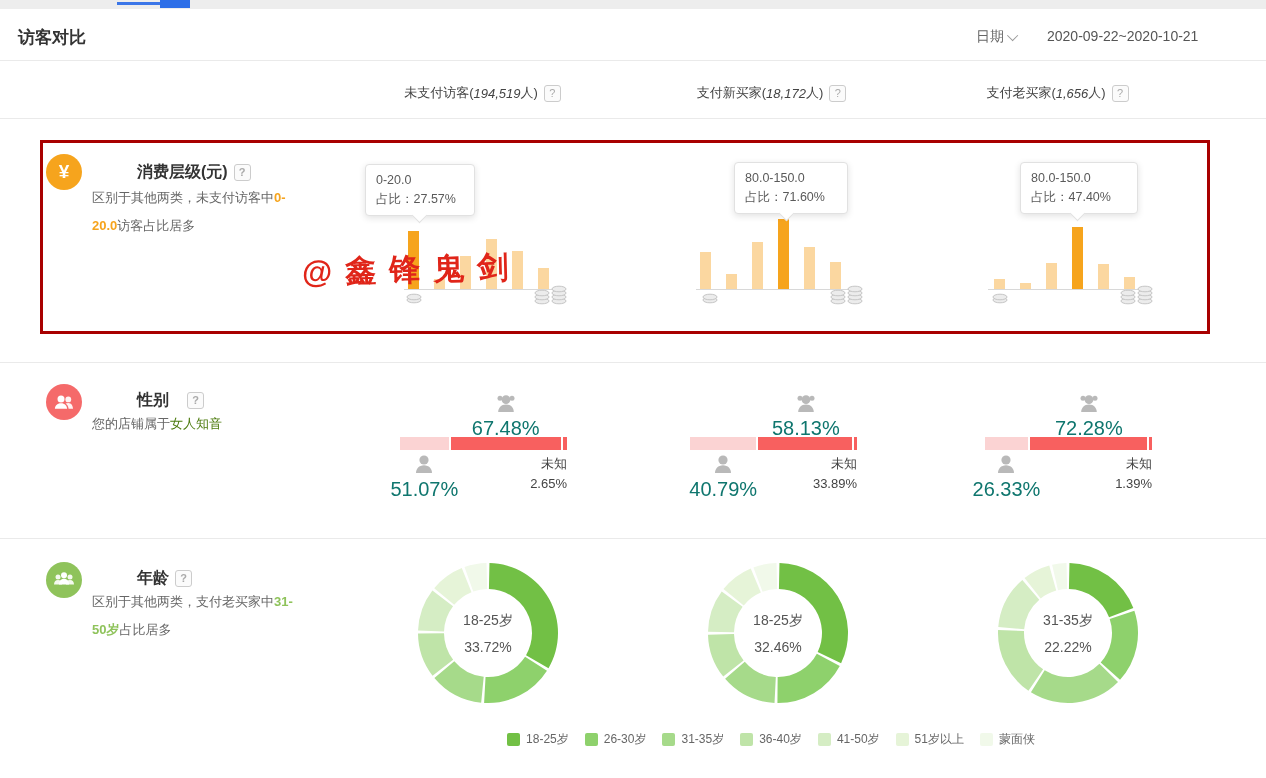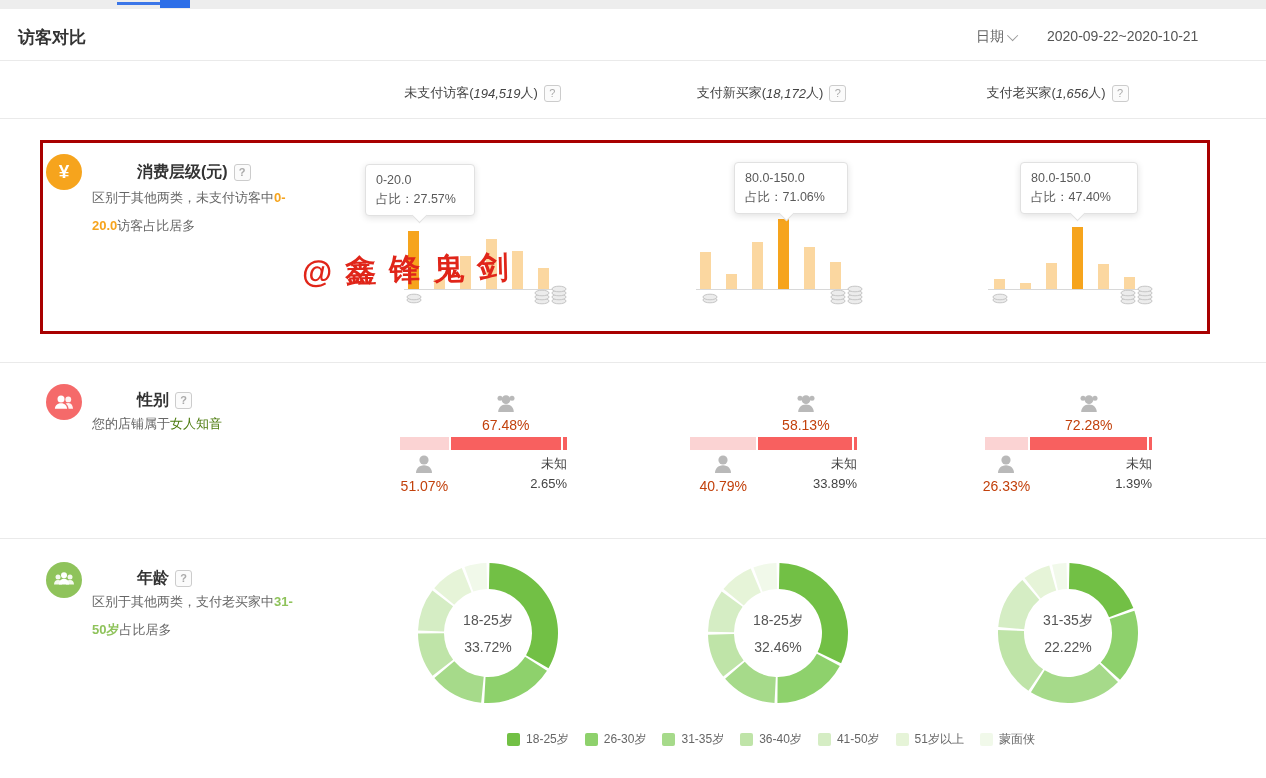--- a/index.html
+++ b/index.html
@@ -29,21 +29,21 @@
   .mini-bars{position:absolute;height:80px;display:flex;align-items:flex-end;gap:15px;z-index:2;}
   .mini-bars .bar{width:11px;}
   .axis{position:absolute;height:1px;background:#d8d8d8;}
   .watermark{position:absolute;left:302px;top:249px;font-size:31px;font-weight:700;color:#e02519;
              letter-spacing:13px;transform:rotate(-1.5deg);z-index:6;white-space:nowrap;}
   .red-box{position:absolute;left:40px;top:140px;width:1170px;height:194px;border:3px solid #a80000;
            box-sizing:border-box;z-index:5;pointer-events:none;}
   .gender-chart{position:absolute;top:392px;width:167px;height:110px;}
   .gender-bar{position:absolute;top:45px;left:0;width:167px;height:13px;display:flex;gap:2px;}
   .g-anchor{position:absolute;transform:translateX(-50%);text-align:center;}
-  .g-pct{font-size:14px;color:#c2410c;white-space:nowrap;}
+  .g-pct{font-size:20px;color:#0f766e;white-space:nowrap;}
   .g-unk{position:absolute;right:0;text-align:right;font-size:13px;color:#444;}
   .donut-wrap{position:absolute;width:150px;height:150px;}
   .donut-center{position:absolute;inset:0;display:flex;flex-direction:column;align-items:center;
                 justify-content:center;gap:9px;font-size:14px;color:#555;pointer-events:none;}
   .legend{position:absolute;left:306px;top:731px;width:930px;display:flex;justify-content:center;
           align-items:center;font-size:12px;color:#666;}
   .legend-item{display:flex;align-items:center;margin:0 8px;}
   .legend-swatch{width:13px;height:13px;border-radius:2px;margin-right:6px;}
   .chev{display:inline-block;width:7px;height:7px;border-left:1.5px solid #9a9a9a;
         border-bottom:1.5px solid #9a9a9a;transform:rotate(-45deg) translateY(-2px);margin-left:6px;}
@@ -99,21 +99,21 @@
     <span>区别于其他两类，未支付访客中</span><span class="hl-orange">0-20.0</span><span>访客占比居多</span>
   </div>
 
   <div class="tooltip" style="left:365px;top:164px;width:88px;">
     <div>0-20.0</div>
     <div>占比：27.57%</div>
     <div class="caret" style="left:48px;"></div>
   </div>
   <div class="tooltip" style="left:734px;top:162px;width:92px;">
     <div>80.0-150.0</div>
-    <div>占比：71.06%</div>
+    <div>占比：71.60%</div>
     <div class="caret" style="left:46px;"></div>
   </div>
   <div class="tooltip" style="left:1020px;top:162px;width:96px;">
     <div>80.0-150.0</div>
     <div>占比：47.40%</div>
     <div class="caret" style="left:51px;"></div>
   </div>
 
   <div class="mini-bars" style="left:408px;top:209px;">
       <div class="bar" style="height: 58px; background: rgb(246, 164, 29);"></div>
@@ -196,21 +196,21 @@
   <div class="divider" style="top:362px;"></div>
 
   <div class="badge" style="left:46px;top:384px;background:#f56a6a;">
     <svg width="24" height="24" viewBox="0 0 24 24">
       <circle cx="9" cy="9" r="3.5" fill="#fff"></circle>
       <path d="M9 13.2c-3.9 0-6.1 2.7-6.1 5.6h12.2c0-2.9-2.2-5.6-6.1-5.6z" fill="#fff"></path>
       <circle cx="16.3" cy="9.4" r="2.9" fill="#fff" opacity=".92"></circle>
       <path d="M16.3 13c-1 0-1.9.2-2.7.6 1.6 1.1 2.7 2.8 3 5.2H21c0-2.9-1.6-5.8-4.7-5.8z" fill="#fff" opacity=".92"></path>
     </svg>
   </div>
-  <div class="sec-title" style="left:92px;top:390px;">
+  <div class="sec-title" style="left:92px;top:390px;gap:12px;">
     <span>性别</span>
     <span class="help">?</span>
   </div>
   <div class="sec-desc" style="left:92px;top:410px;width:260px;">
     <span>您的店铺属于</span><span class="hl-red">女人知音</span><span></span>
   </div>
 
   <div class="gender-chart" style="left:400px;">
     <div class="g-anchor female-anchor" style="top: 0px; left: 105.701px;">
       <svg width="24" height="24" viewBox="0 0 24 24">

